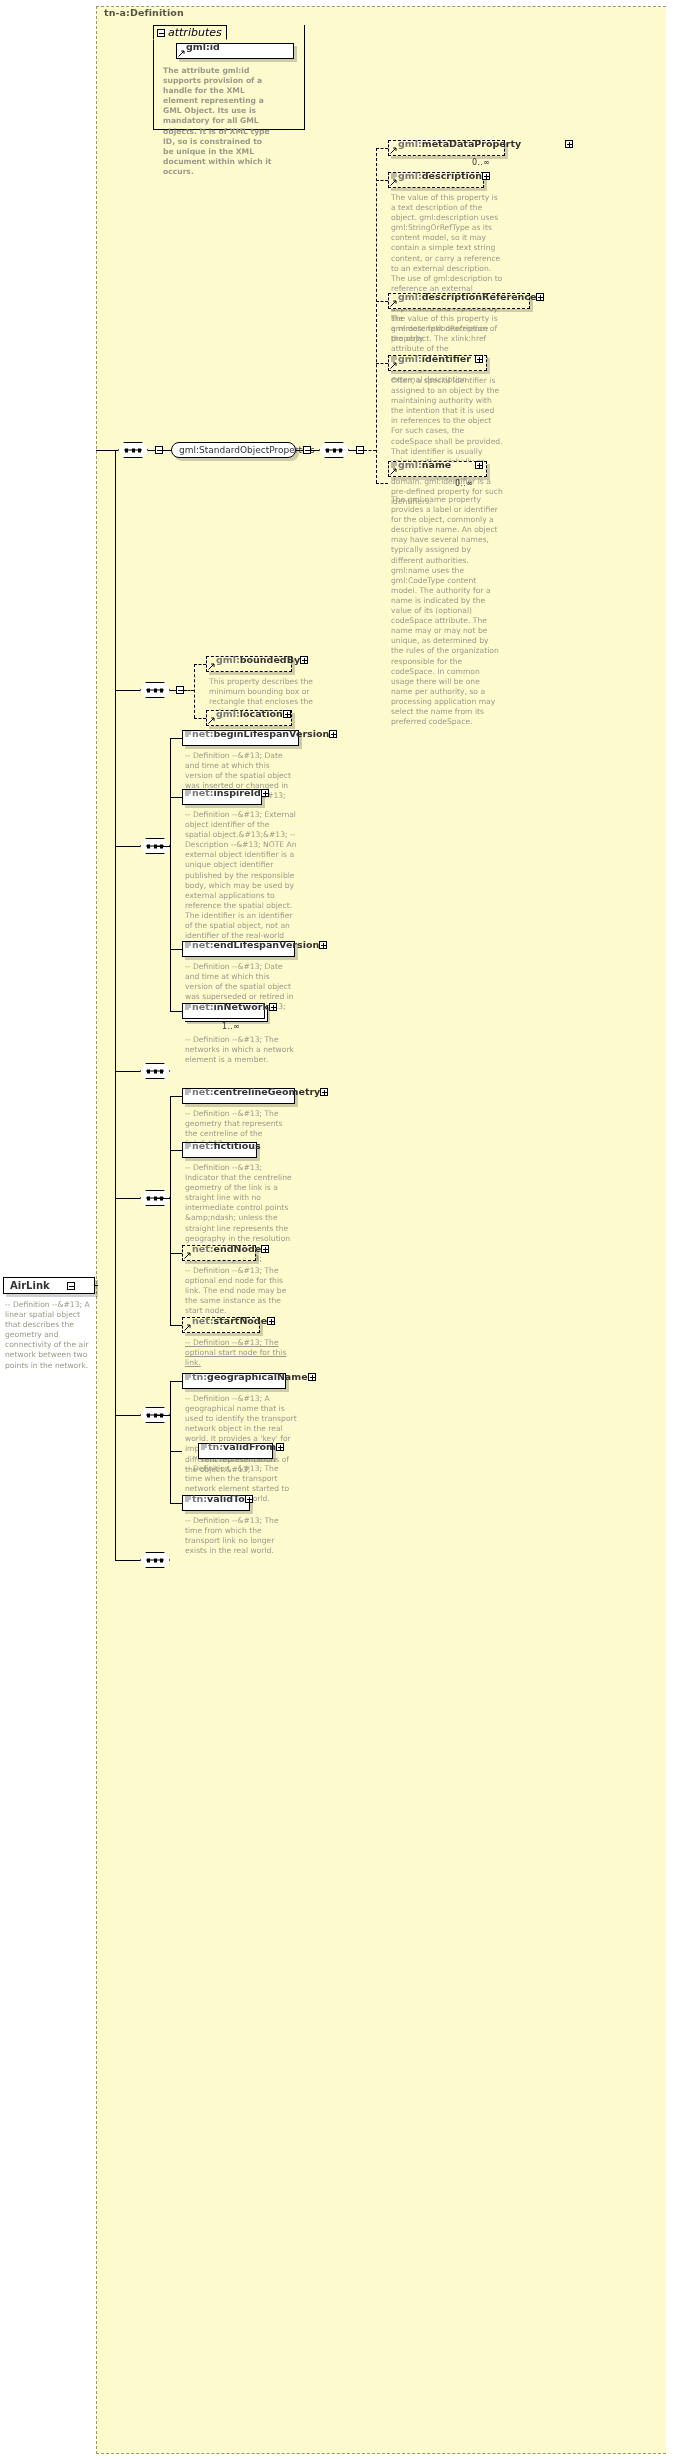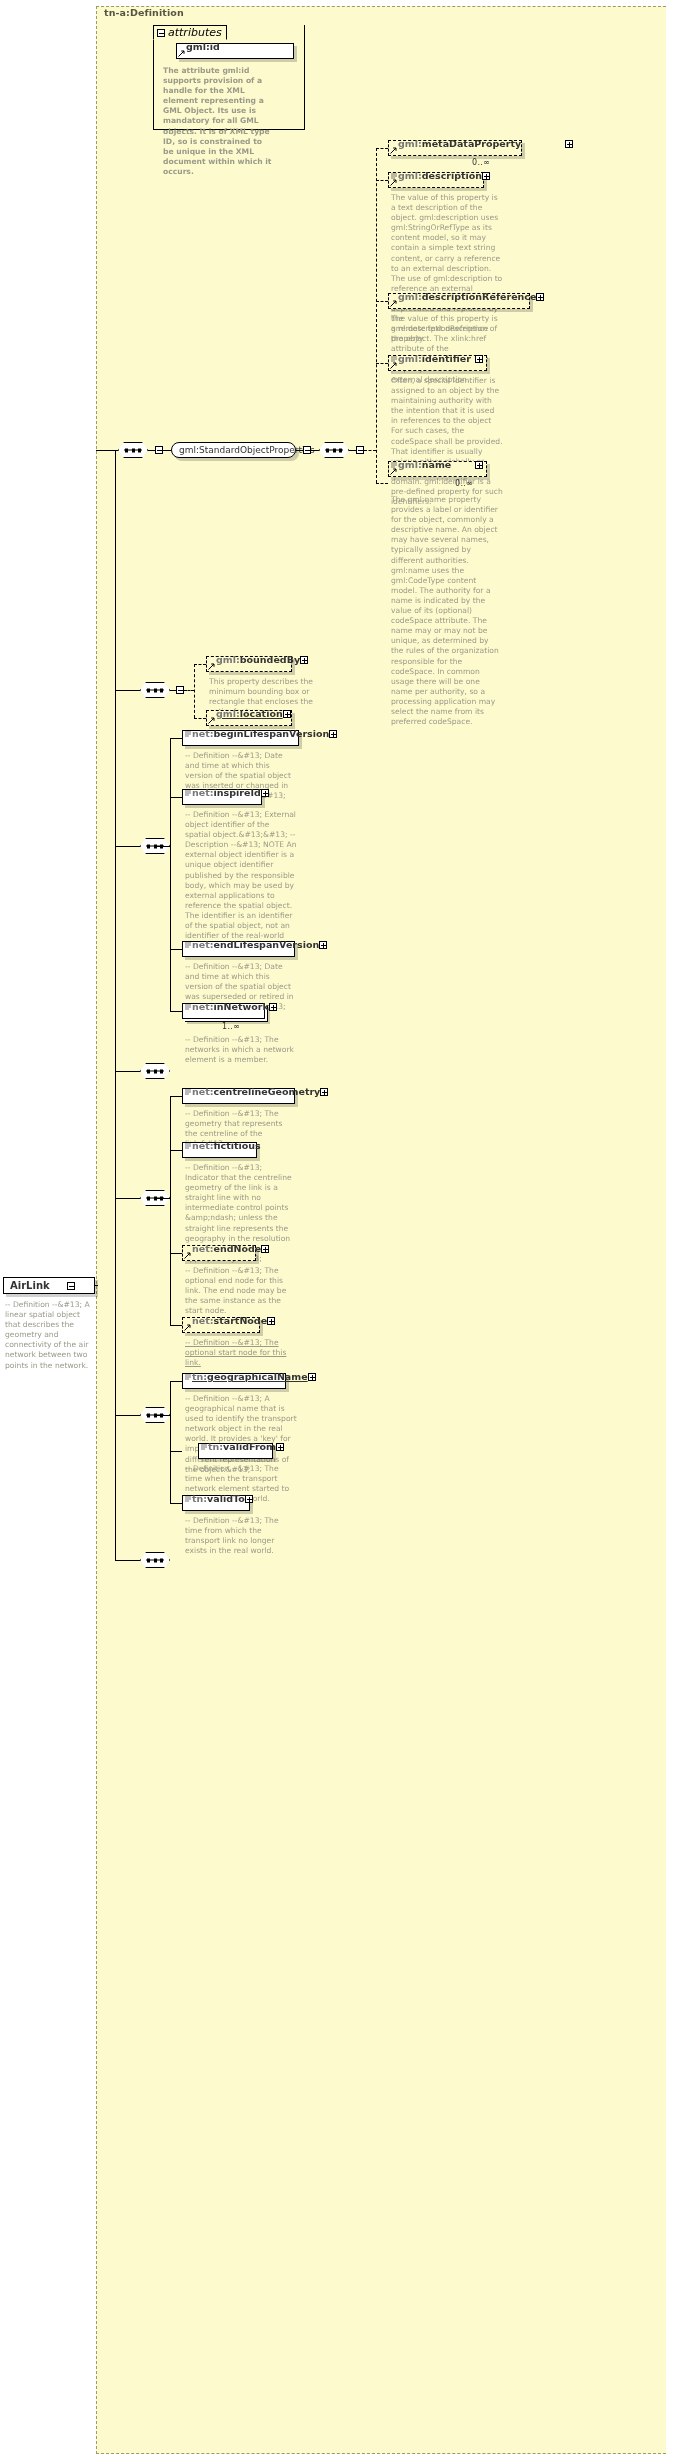--- a/index.html
+++ b/index.html
@@ -165,21 +165,21 @@
       <i></i>
     </span>
 </div>
 <div class="ln h" style="left:349px; top:450px; width:7px;"></div>
 <span class="pm" style="position:absolute; left:356px; top:446px;"></span>
 
 <div class="dln h" style="left:364px; top:450px; width:12px;"></div>
 <div class="dln v" style="left:376px; top:148px; height:335px;"></div>
 
 <div class="dln h" style="left:376px; top:148px; width:12px;"></div>
-<div class="el dashed" style="left:388px; top:140px; width:134px;gap:44px;">
+<div class="el dashed" style="left:388px; top:140px; width:117px;gap:44px;">
   <span class="arrow">
     <svg width="7" height="7" viewBox="0 0 7 7">
         <path d="M0.5 6.5 L6 1 M6 1 L3.2 1 M6 1 L6 3.8" stroke="#000" stroke-width="1" fill="none"></path>
       </svg>
   </span>
   <span class="name"><span style="color:#777">gml:</span>metaDataProperty</span>
   <span class="pm plus"></span>
 </div>
 <div class="card" style="left:472px; top:158px;">0..∞</div>
 
@@ -267,21 +267,21 @@
     <svg width="7" height="7" viewBox="0 0 7 7">
         <path d="M0.5 6.5 L6 1 M6 1 L3.2 1 M6 1 L6 3.8" stroke="#000" stroke-width="1" fill="none"></path>
       </svg>
   </span>
   <span class="name"><span style="color:#777">gml:</span>boundedBy</span>
   <span class="pm plus"></span>
 </div>
 <div class="doc" style="left:209px; top:677px; width:112px;">This property describes the minimum bounding box or rectangle that encloses the entire feature.</div>
 
 <div class="dln h" style="left:194px; top:718px; width:12px;"></div>
-<div class="el dashed" style="left:206px; top:710px; width:86px;text-decoration:underline;">
+<div class="el dashed" style="left:206px; top:710px; width:86px;">
   <span class="arrow">
     <svg width="7" height="7" viewBox="0 0 7 7">
         <path d="M0.5 6.5 L6 1 M6 1 L3.2 1 M6 1 L6 3.8" stroke="#000" stroke-width="1" fill="none"></path>
       </svg>
   </span>
   <span class="name"><span style="color:#777">gml:</span>location</span>
   <span class="pm plus"></span>
 </div>
 
 <div class="ln v" style="left:115px; top:690px; height:156px;"></div>
@@ -420,21 +420,21 @@
   <span class="dots">
       <i></i>
       <i></i>
       <i></i>
     </span>
 </div>
 <div class="ln h" style="left:155px; top:1415px; width:15px;"></div>
 <div class="ln v" style="left:170px; top:1381px; height:122px;"></div>
 
 <div class="ln h" style="left:170px; top:1381px; width:12px;"></div>
-<div class="el solid" style="left:182px; top:1373px; width:104px;text-decoration:underline;">
+<div class="el solid" style="left:182px; top:1373px; width:104px;">
   <span class="seqmark">
     <svg width="6" height="7" viewBox="0 0 6 7">
         <path d="M0 1h6M0 3h6M0 5h4" stroke="#555" stroke-width="0.8"></path>
       </svg>
   </span>
   <span class="name"><span style="color:#777">tn:</span>geographicalName</span>
   <span class="pm plus"></span>
 </div>
 <div class="doc" style="left:185px; top:1394px; width:112px;">-- Definition --&amp;#13; A geographical name that is used to identify the transport network object in the real world. It provides a 'key' for implicitly associating different representations of the object.&amp;#13;</div>
 

